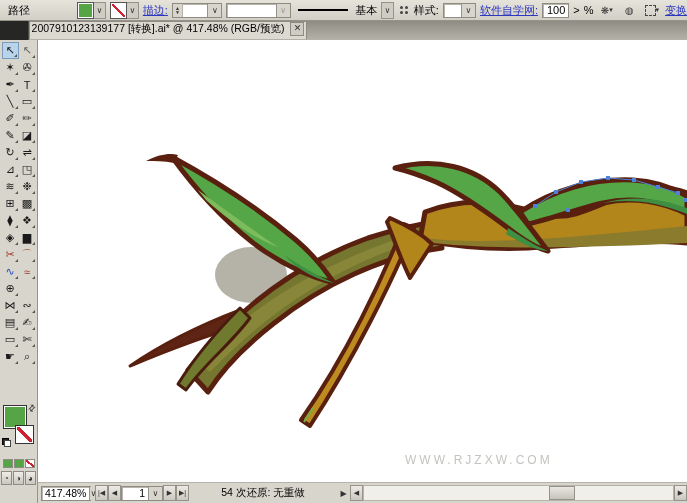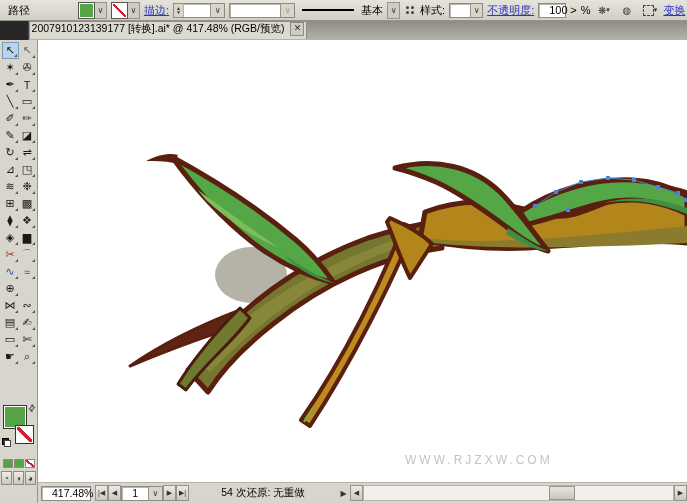--- a/index.html
+++ b/index.html
@@ -12,21 +12,21 @@
     display:flex;align-items:center;gap:4px;padding-left:8px;box-sizing:border-box;white-space:nowrap;}
   .cb-label{color:#000;}
   .cb-link{color:#2d37c0;text-decoration:underline;cursor:pointer;}
   .swatch-wrap{display:flex;align-items:center;}
   .swatch{width:15px;height:15px;border:1px solid #555;box-shadow:inset 0 0 0 1px #fff;}
   .swatch.none{background:linear-gradient(to top right,#fff 44%,#c23 44%,#c23 56%,#fff 56%);}
   .mini-drop{width:11px;height:15px;background:#cfccc4;border:1px solid #96938b;border-left:none;
     font-size:8px;display:flex;align-items:center;justify-content:center;color:#333;}
   .field{background:#fff;border:1px solid #8e8b83;box-shadow:inset 1px 1px 0 #b8b5ad;
     height:15px;display:flex;align-items:center;box-sizing:border-box;}
-  .field .val{flex:1;padding:0 10px;text-align:right;}
+  .field .val{flex:1;padding:0 3px;text-align:right;}
   .field .drop{width:13px;height:100%;background:#d8d5cd;border-left:1px solid #96938b;
     font-size:8px;display:flex;align-items:center;justify-content:center;color:#333;}
   .stepper{width:9px;display:flex;flex-direction:column;align-items:center;font-size:5px;line-height:4px;color:#333;background:#d8d5cd;border-right:1px solid #b6b3ab;height:100%;justify-content:center;}
   .stroke-preview{width:52px;height:2px;background:#000;margin:0 3px;}
   .dots-icon{display:inline-grid;grid-template-columns:3px 3px;grid-gap:2px;margin:0 2px;}
   .dots-icon i{width:3px;height:3px;background:#444;border-radius:50%;}
   .cb-iconbtn{width:17px;height:16px;display:flex;align-items:center;justify-content:center;
     border:1px solid transparent;font-size:10px;color:#333;}
   .caret{font-size:7px;color:#333;}
   .dashed-sq{width:9px;height:9px;border:1px dashed #444;display:inline-block;}
@@ -121,21 +121,21 @@
         <i></i>
         <i></i>
         <i></i>
         <i></i>
       </span>
     <span class="cb-label">样式:</span>
     <span class="field" style="width:34px">
       <span class="val"></span>
       <span class="drop">∨</span>
     </span>
-    <span class="cb-link">不透明度:</span>
+    <span class="cb-link">软件自学网:</span>
     <span class="field" style="width:28px">
       <span class="val">100</span>
     </span>
     <span class="cb-label">&gt;</span>
     <span class="cb-label">%</span>
     <span class="cb-iconbtn">❋<span class="caret">▾</span></span>
     <span class="cb-iconbtn">◍</span>
     <span class="cb-iconbtn">
         <span class="dashed-sq"></span>
         <span class="caret">▾</span>

